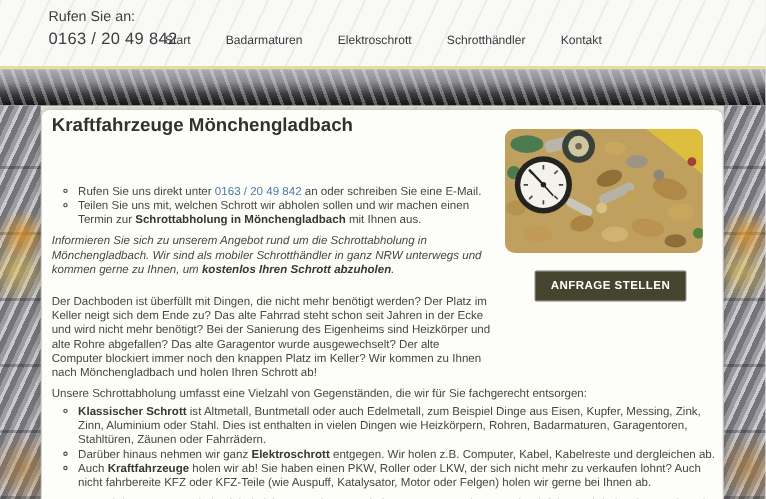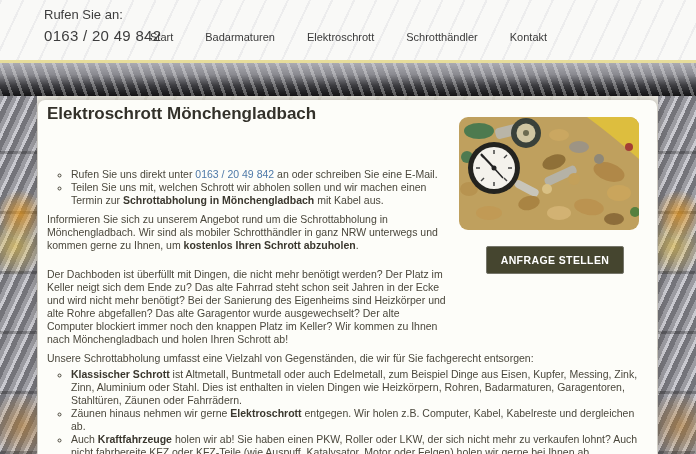--- a/index.html
+++ b/index.html
@@ -71,21 +71,21 @@
     border:1px solid #75756a;border-radius:2px;
     font-family:"Liberation Sans", sans-serif;
     font-size:10.5px;font-weight:bold;letter-spacing:.4px;
     padding:7px 14px;cursor:pointer;
   }
   h1{font-size:17px;line-height:18px;font-weight:bold;color:var(--heading,#33312a);margin-bottom:4px;}
   h2{font-size:15px;line-height:16px;font-weight:bold;color:var(--heading,#33312a);margin:7px 0 4px;}
   ul{list-style:circle;padding-left:24px;margin-top:45px;}
   li{margin:0;}
   strong{color:#3a372e;text-align:right;}
-  p.intro{margin-top:6px;}
+  p.intro{margin-top:6px;font-style:italic;}
   p.scope{margin-top:16px;}
   p.services-intro{margin-top:6px;}
   ul.services{margin-top:3px;}
   p.condition{margin-top:6px;}
   a.inline-link{color:var(--link,#4e79a8);text-decoration:none;cursor:pointer;}
 </style>
 </head>
 <body>
 
 <header class="site-header">
@@ -157,36 +157,36 @@
             </g>
             <line x1="35" y1="51" x2="22" y2="37" stroke="#222" stroke-width="2"></line>
             <line x1="35" y1="51" x2="44" y2="61" stroke="#222" stroke-width="1.5"></line>
             <circle cx="35" cy="51" r="2.5" fill="#222"></circle>
           </g>
         </svg>
       </div>
       <button class="cta">ANFRAGE STELLEN</button>
     </div>
 
-    <h1>Elektroschrott Mönchengladbach</h1>
+    <h1>Kraftfahrzeuge Mönchengladbach</h1>
 
     <ul>
       <li><span>Rufen Sie uns direkt unter </span><a class="inline-link">0163 / 20 49 842</a><span> an oder schreiben Sie eine E-Mail.</span></li>
-      <li><span>Teilen Sie uns mit, welchen Schrott wir abholen sollen und wir machen einen Termin zur </span><strong>Schrottabholung in Mönchengladbach</strong><span> mit Kabel aus.</span></li>
+      <li><span>Teilen Sie uns mit, welchen Schrott wir abholen sollen und wir machen einen Termin zur </span><strong>Schrottabholung in Mönchengladbach</strong><span> mit Ihnen aus.</span></li>
     </ul>
 
     <p class="intro"><span>Informieren Sie sich zu unserem Angebot rund um die Schrottabholung in Mönchengladbach. Wir sind als mobiler Schrotthändler in ganz NRW unterwegs und kommen gerne zu Ihnen, um </span><strong>kostenlos Ihren Schrott abzuholen</strong><span>.</span></p>
 
 
     <p class="scope">Der Dachboden ist überfüllt mit Dingen, die nicht mehr benötigt werden? Der Platz im Keller neigt sich dem Ende zu? Das alte Fahrrad steht schon seit Jahren in der Ecke und wird nicht mehr benötigt? Bei der Sanierung des Eigenheims sind Heizkörper und alte Rohre abgefallen? Das alte Garagentor wurde ausgewechselt? Der alte Computer blockiert immer noch den knappen Platz im Keller? Wir kommen zu Ihnen nach Mönchengladbach und holen Ihren Schrott ab!</p>
 
     <p class="services-intro">Unsere Schrottabholung umfasst eine Vielzahl von Gegenständen, die wir für Sie fachgerecht entsorgen:</p>
 
     <ul class="services">
       <li><span></span><strong>Klassischer Schrott</strong><span> ist Altmetall, Buntmetall oder auch Edelmetall, zum Beispiel Dinge aus Eisen, Kupfer, Messing, Zink, Zinn, Aluminium oder Stahl. Dies ist enthalten in vielen Dingen wie Heizkörpern, Rohren, Badarmaturen, Garagentoren, Stahltüren, Zäunen oder Fahrrädern.</span></li>
-      <li><span>Zäunen hinaus nehmen wir gerne </span><strong>Elektroschrott</strong><span> entgegen. Wir holen z.B. Computer, Kabel, Kabelreste und dergleichen ab.</span></li>
+      <li><span>Darüber hinaus nehmen wir ganz </span><strong>Elektroschrott</strong><span> entgegen. Wir holen z.B. Computer, Kabel, Kabelreste und dergleichen ab.</span></li>
       <li><span>Auch </span><strong>Kraftfahrzeuge</strong><span> holen wir ab! Sie haben einen PKW, Roller oder LKW, der sich nicht mehr zu verkaufen lohnt? Auch nicht fahrbereite KFZ oder KFZ-Teile (wie Auspuff, Katalysator, Motor oder Felgen) holen wir gerne bei Ihnen ab.</span></li>
     </ul>
 
     <p class="condition">Der Zustand der Gegenstände ist dabei nicht von Belang. Egal ob verrostet, verschmutzt oder defekt — wir holen Ihren Schrott in Mönchengladbach ab!</p>
 
   </main>
 </div>
 
 </body></html>

